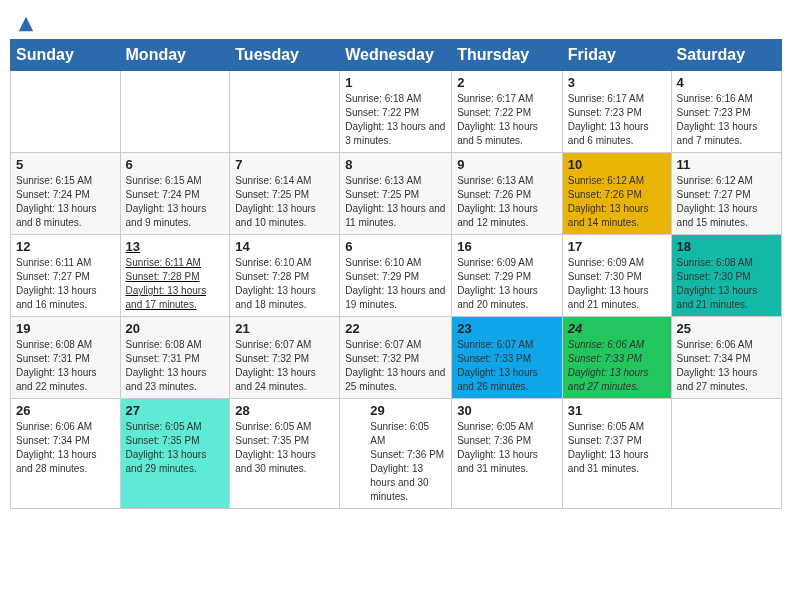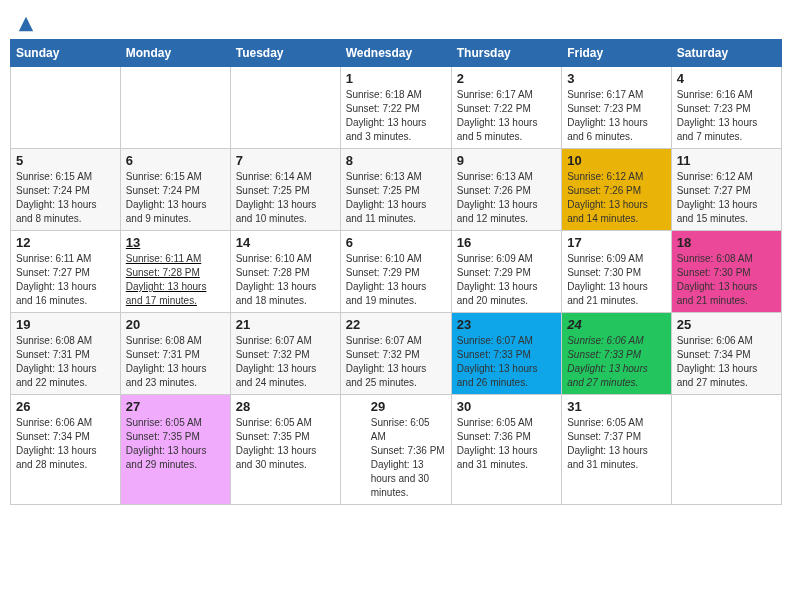--- a/index.html
+++ b/index.html
@@ -50,21 +50,21 @@
     table {
       width: 100%;
       border-collapse: collapse;
       font-size: 11px;
     }
     th {
       background-color: #2a6aad;
       color: #fff;
       text-align: left;
       padding: 6px 5px;
-      font-size: 12px;
+      font-size: 16px;
       border: 1px solid #2a6aad;
     }
     td {
       border: 1px solid #ccc;
       vertical-align: top;
       padding: 4px 5px;
       height: 80px;
       width: 113px;
     }
     .cell-num {
@@ -188,21 +188,21 @@
           <div class="cell-info">Sunrise: 6:10 AM<br>Sunset: 7:29 PM<br>Daylight: 13 hours and 19 minutes.</div>
         </td>
         <td style="background-color: rgb(255, 255, 255);">
           <div class="cell-num">16</div>
           <div class="cell-info">Sunrise: 6:09 AM<br>Sunset: 7:29 PM<br>Daylight: 13 hours and 20 minutes.</div>
         </td>
         <td style="background-color: rgb(255, 255, 255);">
           <div class="cell-num">17</div>
           <div class="cell-info">Sunrise: 6:09 AM<br>Sunset: 7:30 PM<br>Daylight: 13 hours and 21 minutes.</div>
         </td>
-        <td style="background-color: #ec4899;">
+        <td style="background-color: #14b8a6;">
           <div class="cell-num">18</div>
           <div class="cell-info">Sunrise: 6:08 AM<br>Sunset: 7:30 PM<br>Daylight: 13 hours and 21 minutes.</div>
         </td>
       </tr>
       <tr>
         <td style="background-color: rgb(247, 247, 247);">
           <div class="cell-num">19</div>
           <div class="cell-info">Sunrise: 6:08 AM<br>Sunset: 7:31 PM<br>Daylight: 13 hours and 22 minutes.</div>
         </td>
         <td style="background-color: rgb(247, 247, 247);">
@@ -228,21 +228,21 @@
         <td style="background-color: rgb(247, 247, 247);">
           <div class="cell-num">25</div>
           <div class="cell-info">Sunrise: 6:06 AM<br>Sunset: 7:34 PM<br>Daylight: 13 hours and 27 minutes.</div>
         </td>
       </tr>
       <tr>
         <td style="background-color: rgb(255, 255, 255);">
           <div class="cell-num">26</div>
           <div class="cell-info">Sunrise: 6:06 AM<br>Sunset: 7:34 PM<br>Daylight: 13 hours and 28 minutes.</div>
         </td>
-        <td style="background-color: #f0abfc;">
+        <td style="background-color: #5eead4;">
           <div class="cell-num">27</div>
           <div class="cell-info">Sunrise: 6:05 AM<br>Sunset: 7:35 PM<br>Daylight: 13 hours and 29 minutes.</div>
         </td>
         <td style="background-color: rgb(255, 255, 255);">
           <div class="cell-num">28</div>
           <div class="cell-info">Sunrise: 6:05 AM<br>Sunset: 7:35 PM<br>Daylight: 13 hours and 30 minutes.</div>
         </td>
         <td style="background-color: rgb(255, 255, 255); padding-left: 30px;">
           <div class="cell-num">29</div>
           <div class="cell-info">Sunrise: 6:05 AM<br>Sunset: 7:36 PM<br>Daylight: 13 hours and 30 minutes.</div>

